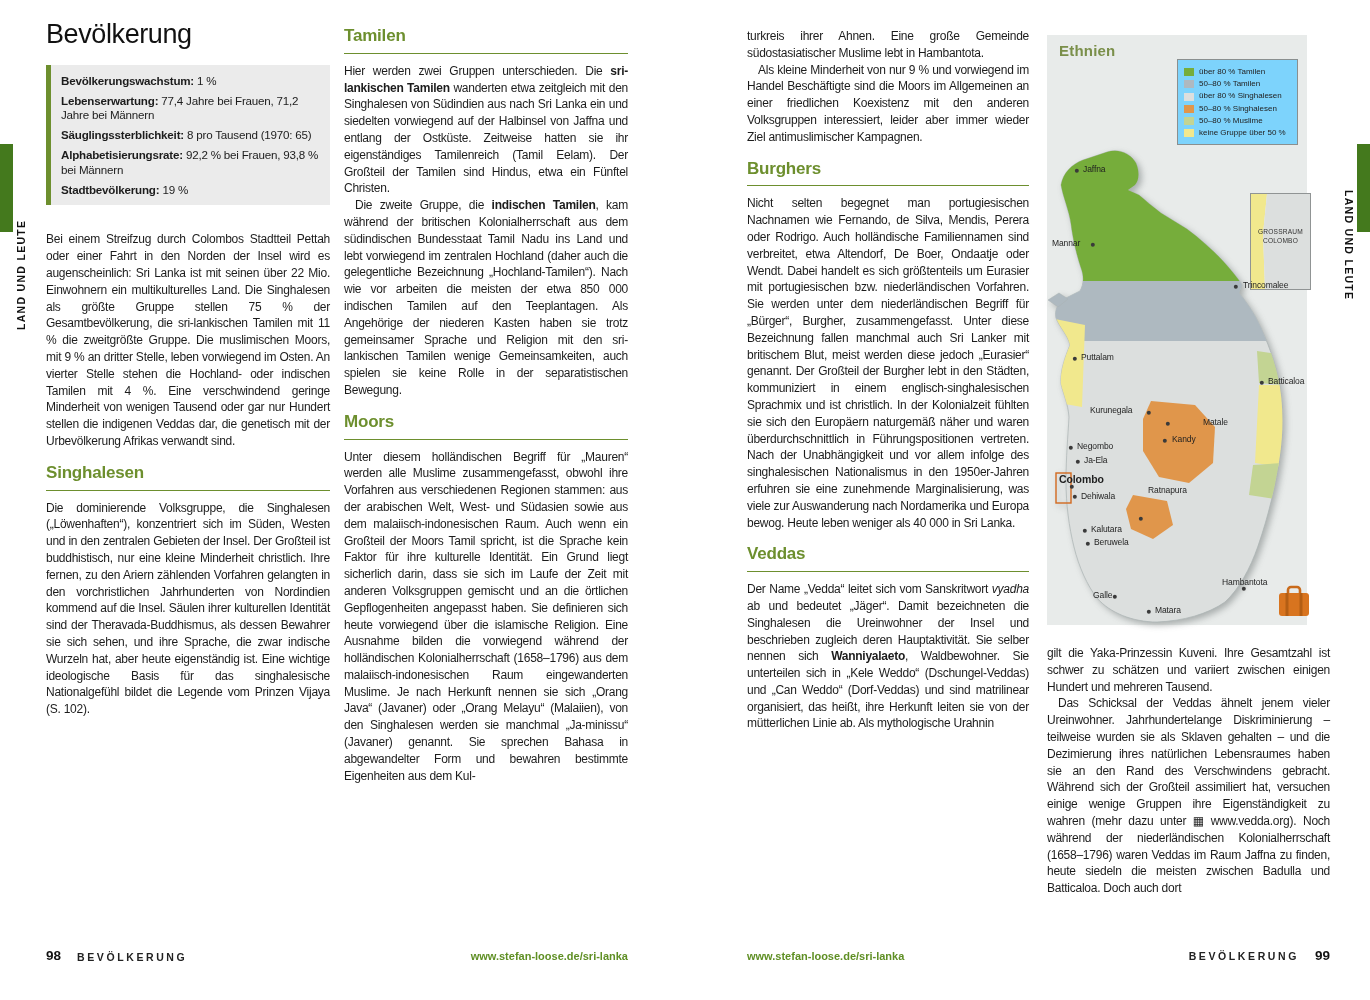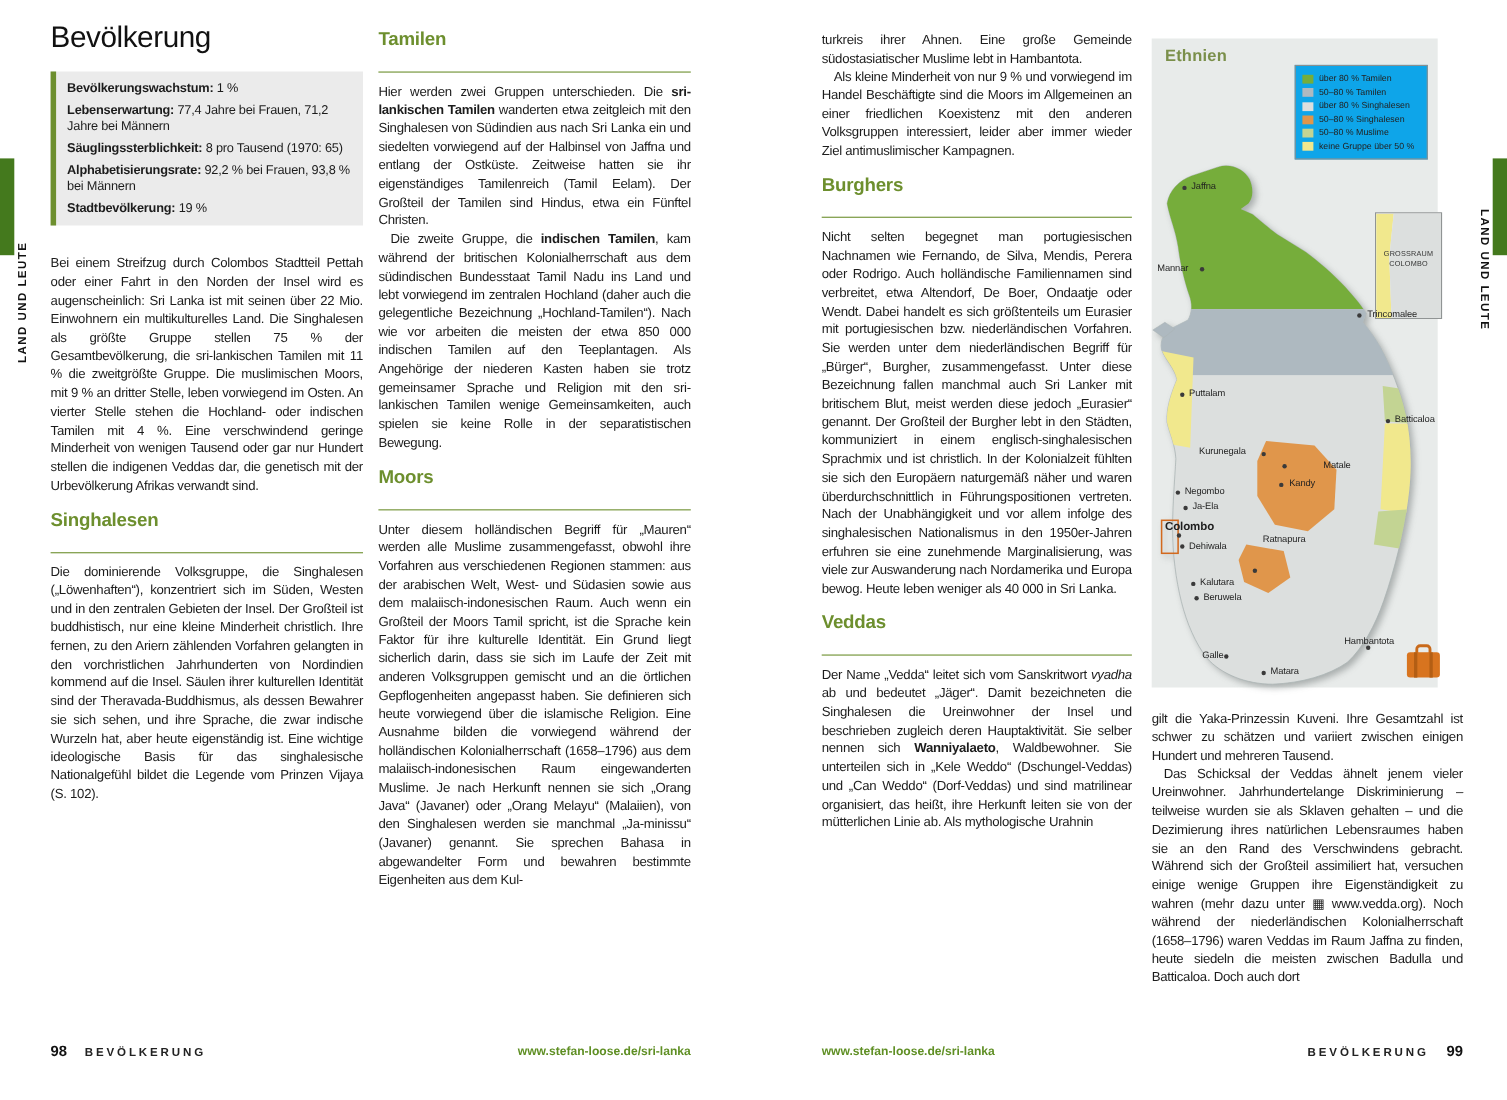--- a/index.html
+++ b/index.html
@@ -25,35 +25,35 @@
   .tab-text.left{left:15px;transform:rotate(180deg);}
   .tab-text.right{left:1341px;}
 
   
   .col{position:absolute;text-align:justify;font-size:12px;line-height:16.8px;letter-spacing:-0.25px;
     hyphens:auto;-webkit-hyphens:auto;}
   .col p{margin:0;}
   .col p.ind{text-indent:11px;}
   h1{font-size:27px;font-weight:normal;letter-spacing:-0.4px;margin:0 0 22px 0;color:#111;}
   h2{font-size:17px;font-weight:bold;color:var(--heading-green);margin:15px 0 9px 0;
-     padding-bottom:20px;border-bottom:1.5px solid var(--heading-green);letter-spacing:-0.2px;text-align:left;}
+     padding-bottom:8px;border-bottom:1.5px solid var(--heading-green);letter-spacing:-0.2px;text-align:left;}
   .blocks > h2:first-child{margin-top:2px;}
 
   
   .infobox{background:#ebebeb;border-left:5px solid var(--heading-green);
     padding:9px 10px 8px 10px;margin:0 0 26px 0;font-size:11.6px;line-height:14.8px;text-align:left;letter-spacing:-0.2px;}
   .info-item{margin-bottom:5px;}
   .info-item:last-child{margin-bottom:0;}
   .fact-label{font-weight:bold;}
 
   
   .map{position:absolute;left:1047px;top:35px;width:260px;height:590px;background:var(--map-bg);}
   .map svg.island{position:absolute;left:0;top:0;filter:drop-shadow(3px 3px 3px rgba(70,80,80,.38));}
   .map-title{position:absolute;left:12px;top:7px;font-size:15px;font-weight:bold;color:#7a8f4a;letter-spacing:0.2px;}
-  .legend{position:absolute;right:9px;top:24px;width:121px;background:#0ea5e9;border:1px solid #8a8f8f;
+  .legend{position:absolute;right:9px;top:24px;width:121px;background:#7dd3fc;border:1px solid #8a8f8f;
     padding:6px 6px 5px 6px;box-sizing:border-box;}
   .legend-row{display:flex;align-items:center;gap:5px;font-size:8px;line-height:12.2px;color:#222;white-space:nowrap;}
   .swatch{width:10px;height:8px;flex:0 0 auto;display:inline-block;}
   .inset{position:absolute;left:203px;top:158px;width:61px;height:97px;background:#eef0ef;
     border:1px solid #909494;box-sizing:border-box;overflow:hidden;}
   .inset-label{position:absolute;left:0;top:34px;width:100%;text-align:center;font-size:6.6px;
     line-height:8.5px;color:#333;letter-spacing:0.2px;}
   .city-dot{position:absolute;width:4.4px;height:4.4px;border-radius:50%;background:#3a3a3a;
     transform:translate(-50%,-50%);}
   .city-label{position:absolute;font-size:8.5px;line-height:9px;color:#1f1f1f;white-space:nowrap;letter-spacing:-0.1px;}

